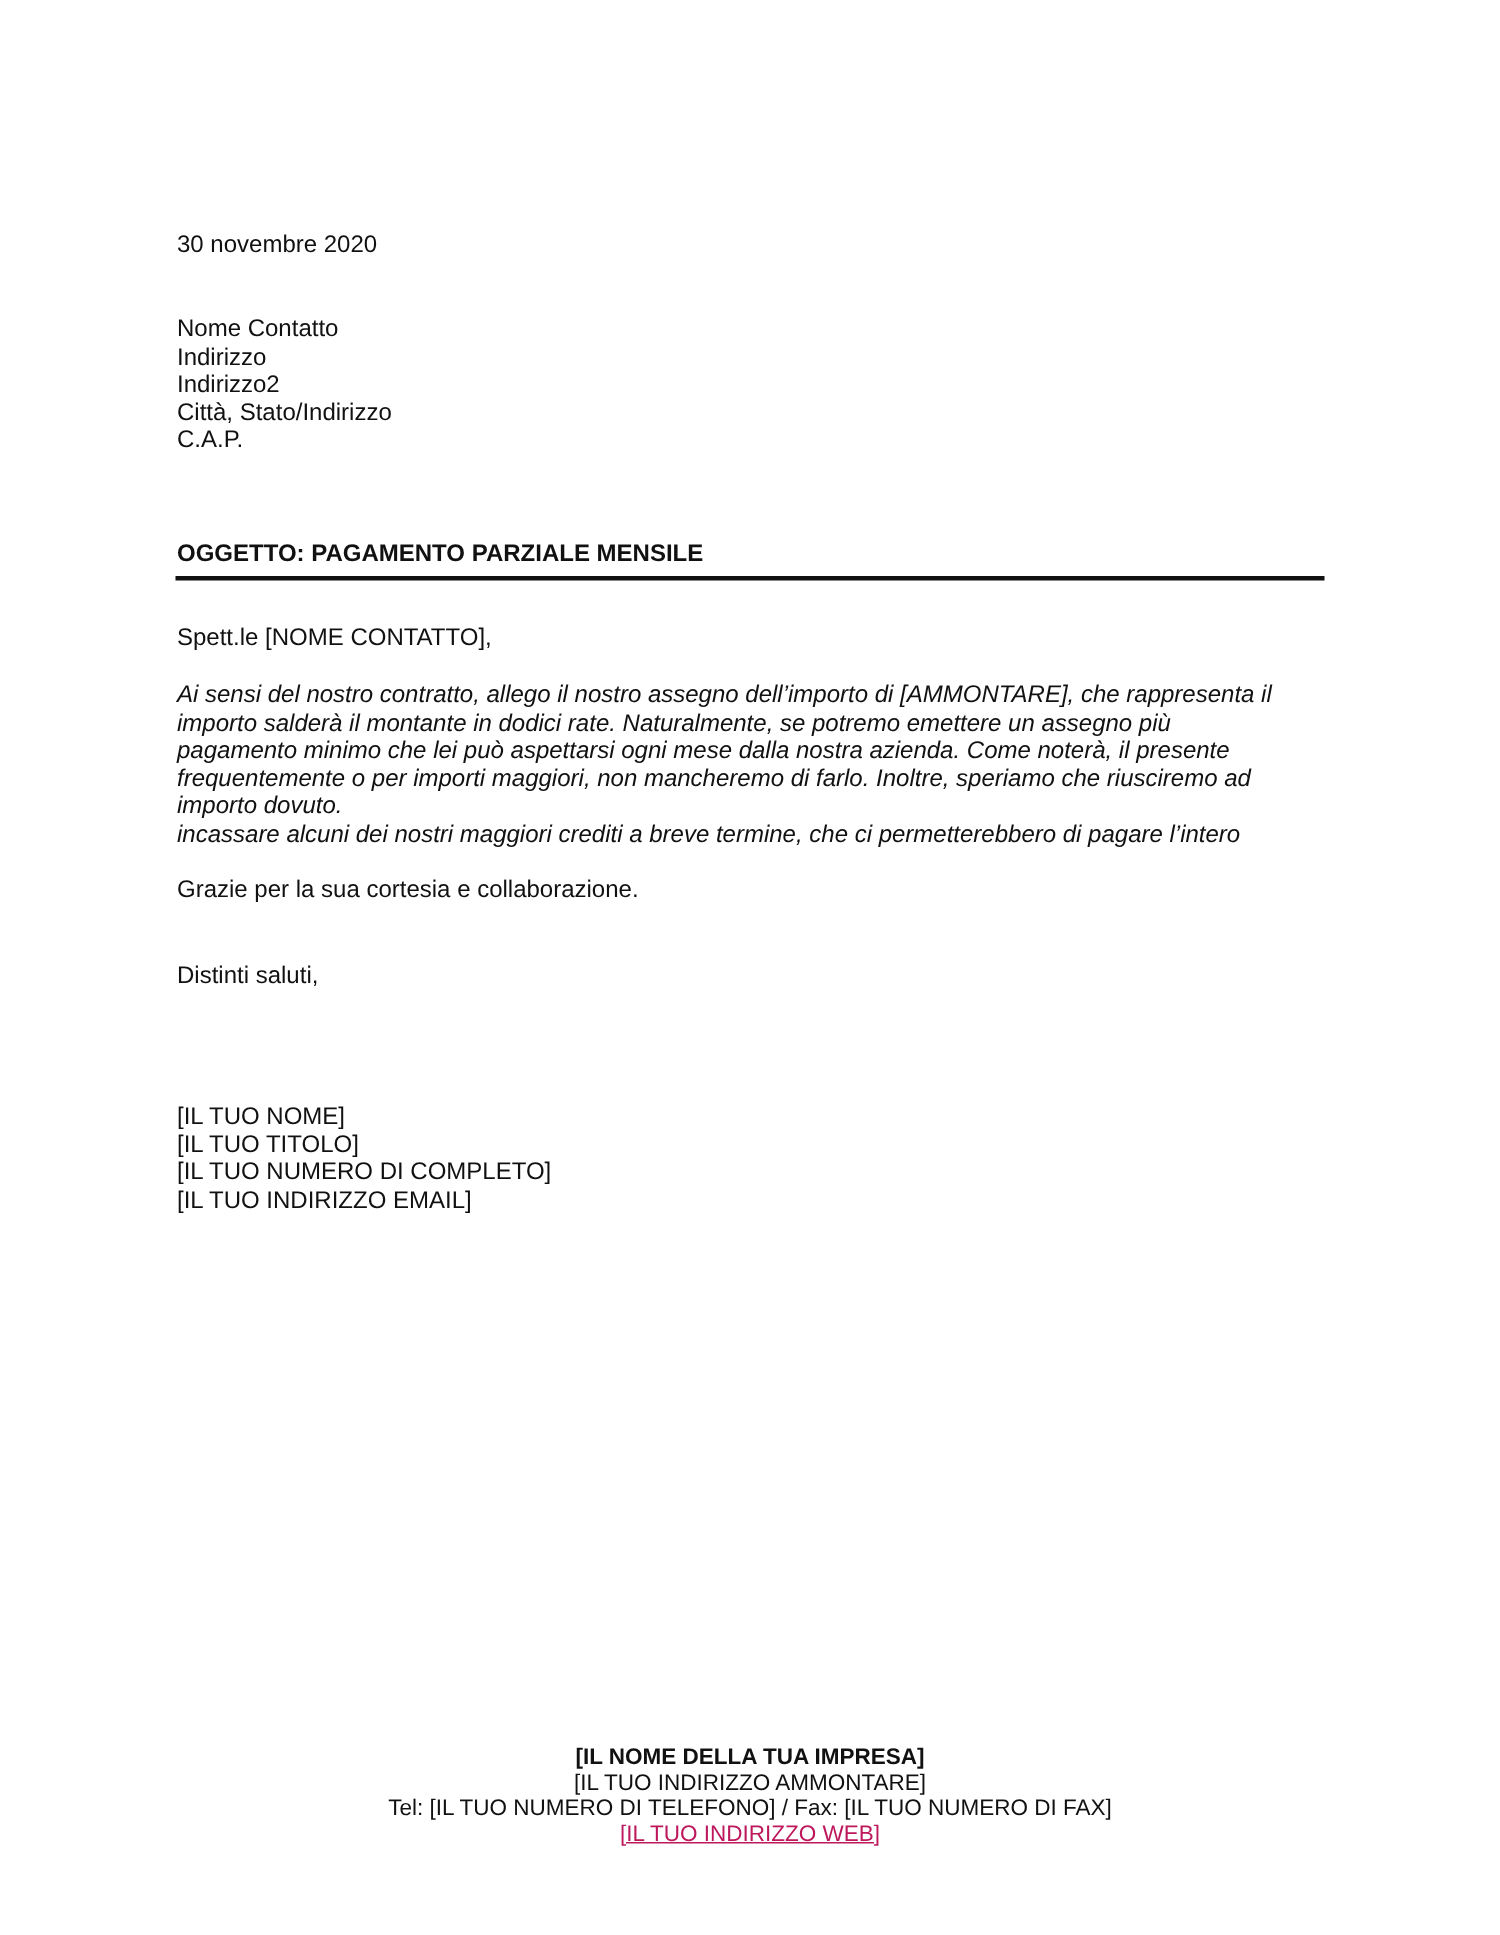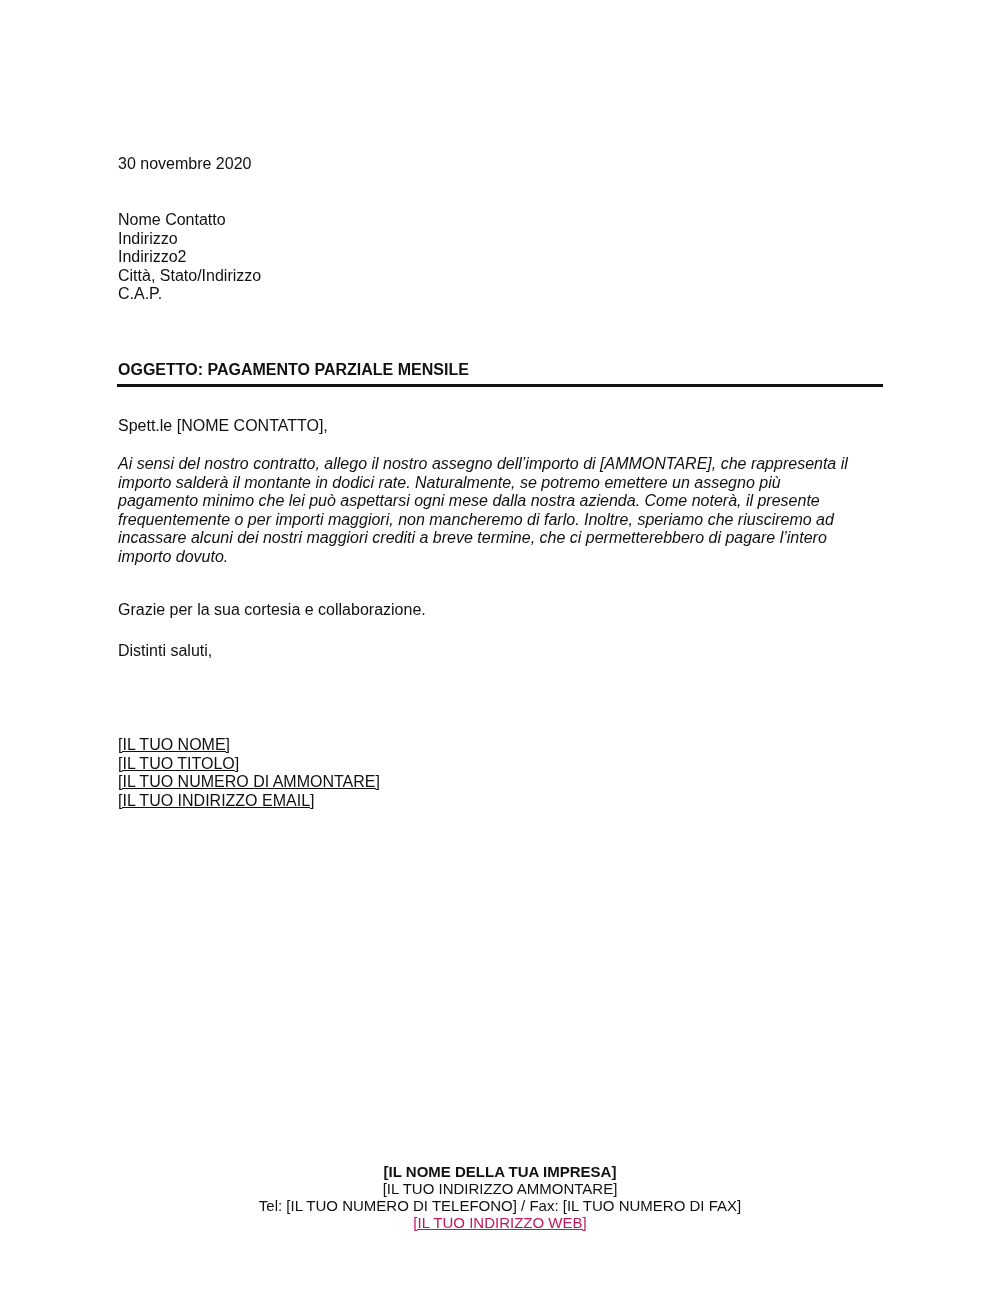--- a/index.html
+++ b/index.html
@@ -27,24 +27,24 @@
       letter-spacing: 0;
     }
     #rule {
       left: 117px; top: 384px;
       width: 766px; height: 3px;
       background: #111111;
     }
     #salutation { left: 118px; top: 417px; }
     #body-paragraph { left: 118px; top: 455px; font-style: italic; }
     #body-paragraph div { line-height: 18.5px; white-space: nowrap; }
-    #thanks { left: 118px; top: 585px; margin-top: 16px; }
+    #thanks { left: 118px; top: 585px; }
     #closing { left: 118px; top: 642px; }
     #signature { left: 118px; top: 736px; }
-    #signature div { line-height: 18.5px; text-decoration: underline; }
+    #signature div { line-height: 18.5px; }
     #footer {
       left: 0; top: 1163px; width: 1000px;
       text-align: center;
       font-size: 15px;
     }
     #footer div { line-height: 17px; }
     #footer .company { font-weight: bold; }
     #footer a {
       color: #be185d;
       text-decoration: underline;
@@ -66,32 +66,32 @@
 <div class="abs line" id="subject">OGGETTO: PAGAMENTO PARZIALE MENSILE</div>
 <div class="abs" id="rule"></div>
 
 <div class="abs line" id="salutation">Spett.le [NOME CONTATTO],</div>
 
 <div class="abs" id="body-paragraph">
   <div>Ai sensi del nostro contratto, allego il nostro assegno dell’importo di [AMMONTARE], che rappresenta il</div>
   <div>importo salderà il montante in dodici rate. Naturalmente, se potremo emettere un assegno più</div>
   <div>pagamento minimo che lei può aspettarsi ogni mese dalla nostra azienda. Come noterà, il presente</div>
   <div>frequentemente o per importi maggiori, non mancheremo di farlo. Inoltre, speriamo che riusciremo ad</div>
+  <div>importo dovuto.</div>
   <div>incassare alcuni dei nostri maggiori crediti a breve termine, che ci permetterebbero di pagare l’intero</div>
-  <div>importo dovuto.</div>
 </div>
 
 <div class="abs line" id="thanks">Grazie per la sua cortesia e collaborazione.</div>
 
 <div class="abs line" id="closing">Distinti saluti,</div>
 
 <div class="abs" id="signature">
   <div>[IL TUO NOME]</div>
   <div>[IL TUO TITOLO]</div>
-  <div>[IL TUO NUMERO DI AMMONTARE]</div>
+  <div>[IL TUO NUMERO DI COMPLETO]</div>
   <div>[IL TUO INDIRIZZO EMAIL]</div>
 </div>
 
 <div class="abs" id="footer">
   <div class="company">[IL NOME DELLA TUA IMPRESA]</div>
   <div>[IL TUO INDIRIZZO AMMONTARE]</div>
   <div>Tel: [IL TUO NUMERO DI TELEFONO] / Fax: [IL TUO NUMERO DI FAX]</div>
   <div><a>[IL TUO INDIRIZZO WEB]</a></div>
 </div>
 

